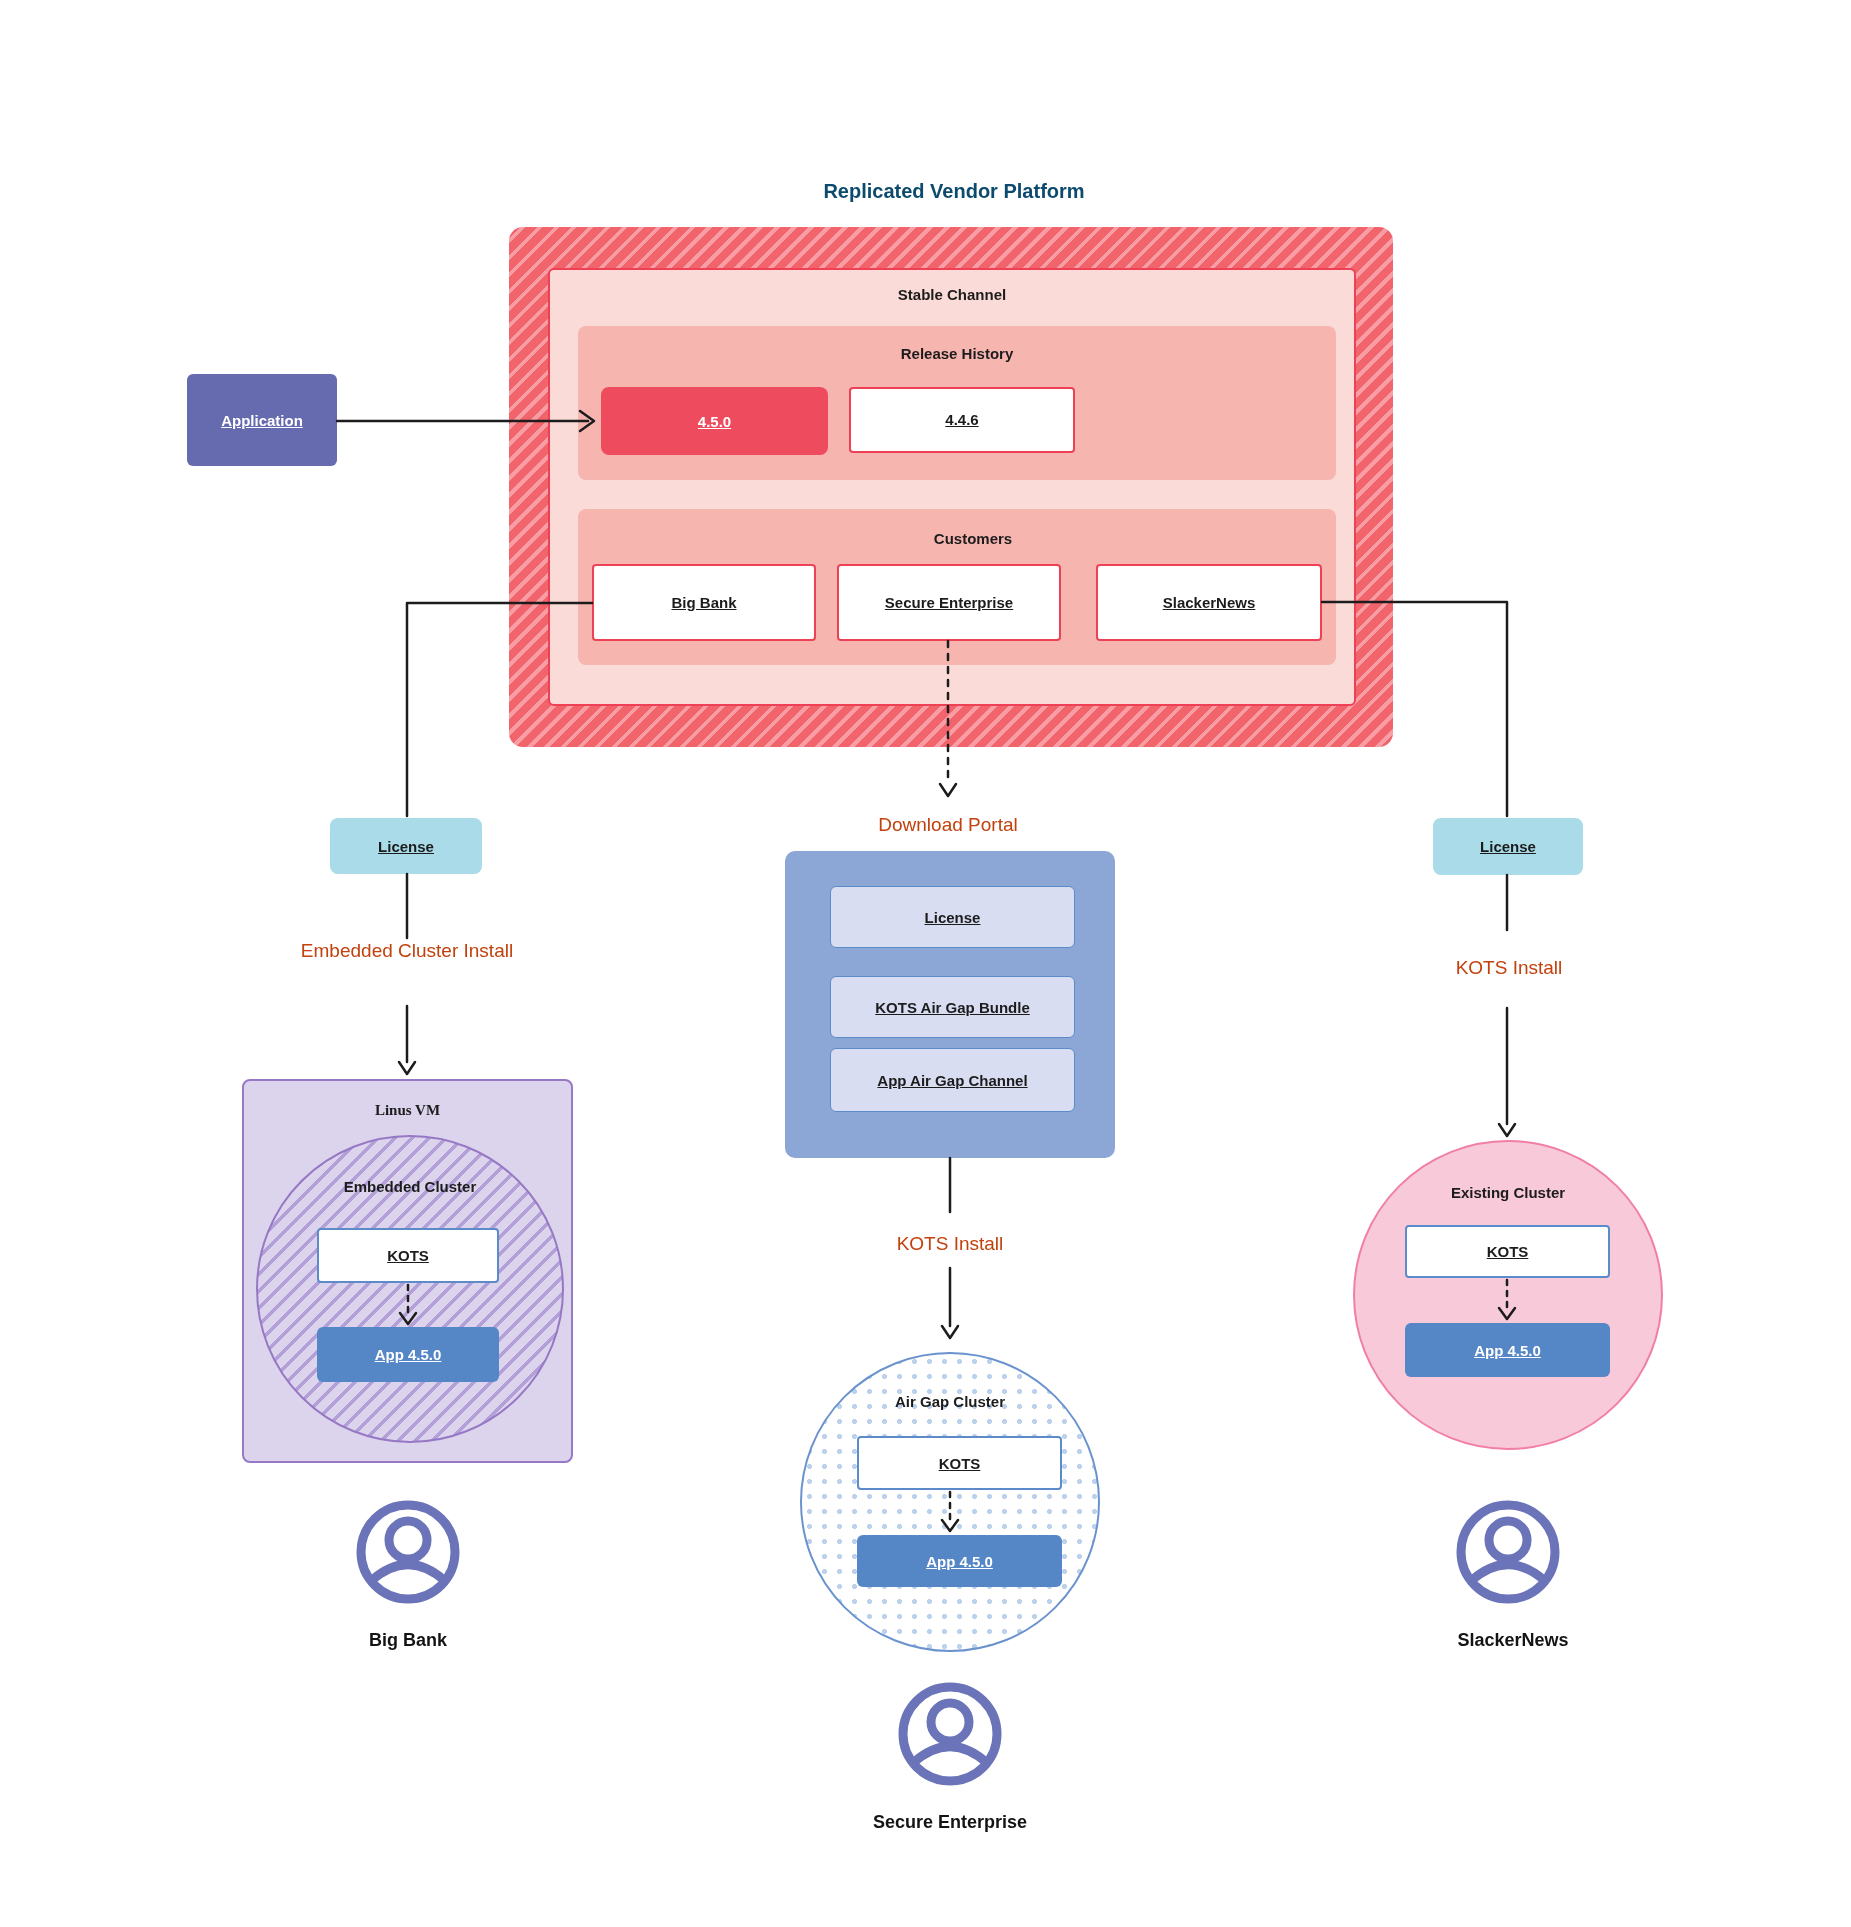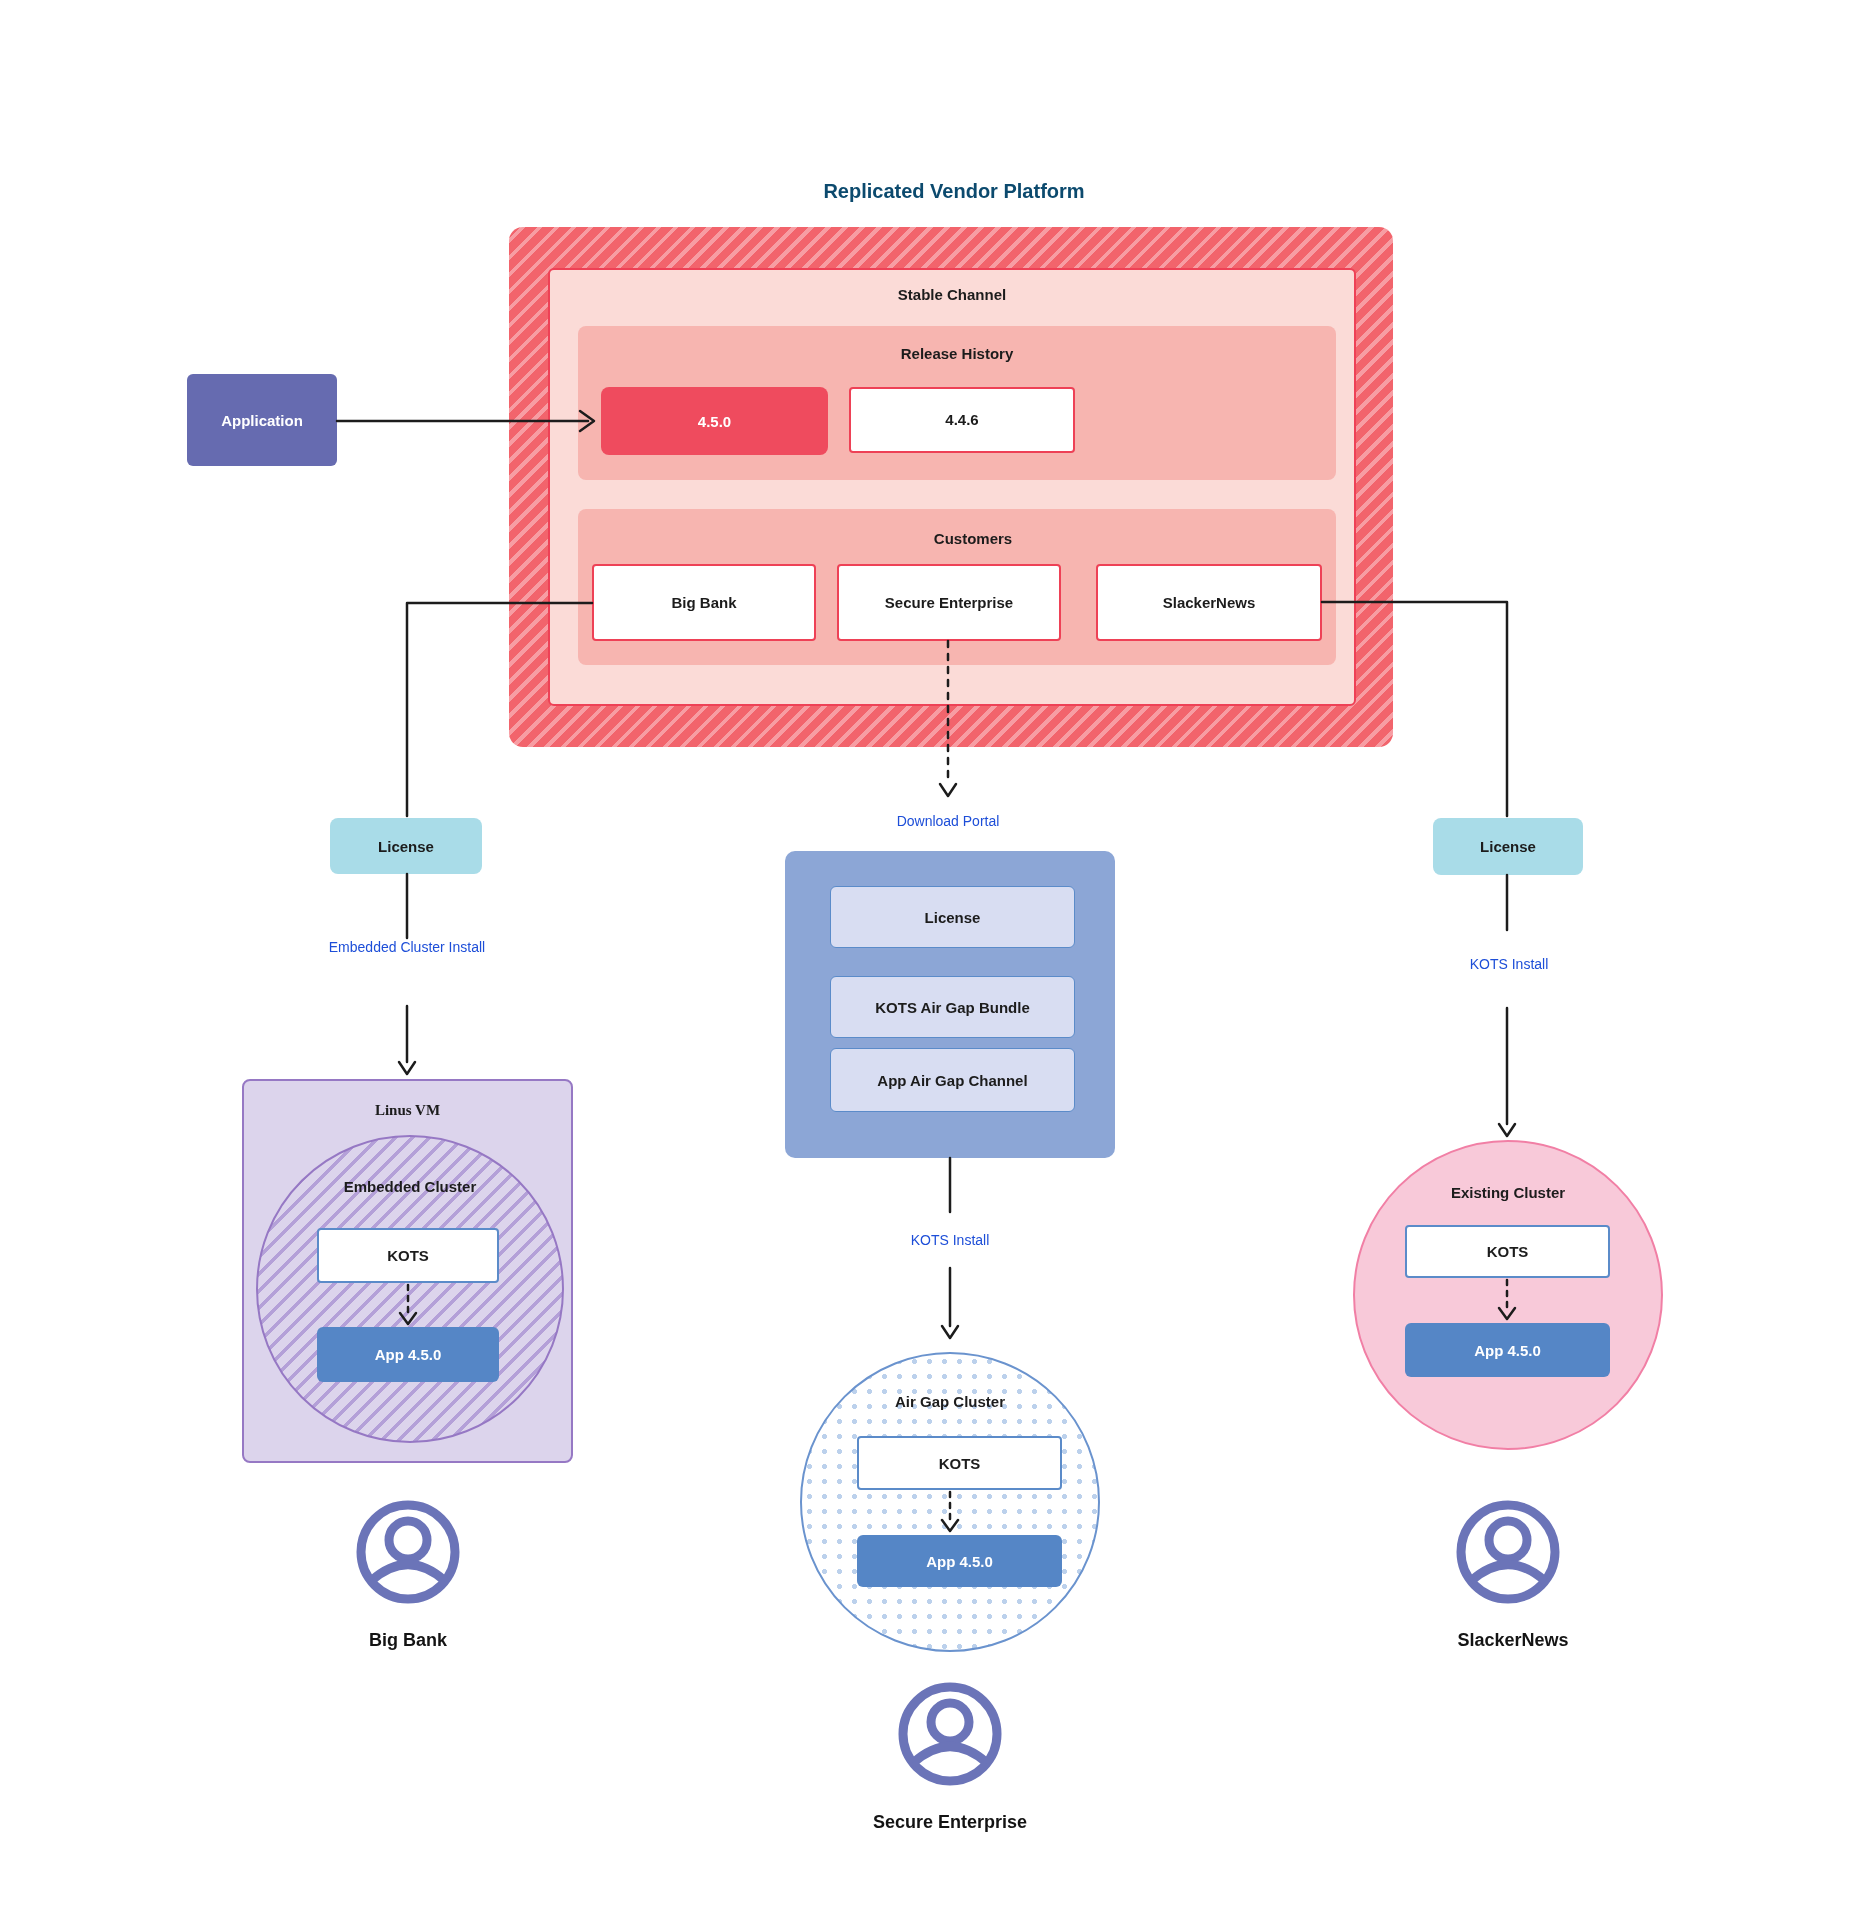--- a/index.html
+++ b/index.html
@@ -1,21 +1,21 @@
 <!DOCTYPE html>
 <html><head>
 <meta charset="utf-8">
 <style>
   html,body{margin:0;padding:0;background:#ffffff;}
   #page{position:relative;width:1851px;height:1927px;background:#ffffff;
         font-family:"Liberation Sans", sans-serif;color:#1c1c1c;overflow:hidden;}
   .abs{position:absolute;box-sizing:border-box;}
-  .cf{display:flex;align-items:center;justify-content:center;text-align:center;}
+  .cf{display:flex;align-items:center;justify-content:center;text-align:center;text-decoration:underline;}
   .lbl{font-size:15px;font-weight:600;color:#1c1c1c;text-align:center;}
-  .flow-lbl{font-size:14px;font-weight:500;color:#1d4ed8;text-align:center;line-height:1.35;}
+  .flow-lbl{font-size:19px;font-weight:500;color:#c2410c;text-align:center;line-height:1.35;}
   .title{font-size:20px;font-weight:600;text-align:center;color:#0c4a6e;}
   .hatch-red{
      background:repeating-linear-gradient(135deg,#f2646c 0px,#f2646c 8px,#f79da3 8px,#f79da3 12px);
      border-radius:14px;}
   .stable{background:#fbdbd7;border:2.5px solid #ee4156;border-radius:6px;}
   .section-pink{background:#f7b5b0;border-radius:8px;}
   .rel-current{background:#ef4b5e;border-radius:8px;color:#ffffff;font-size:15px;font-weight:600;}
   .white-red{background:#ffffff;border:2px solid #ee4156;border-radius:4px;font-size:15px;font-weight:600;line-height:1.3;}
   .app-purple{background:#666bb0;border-radius:6px;color:#ffffff;font-size:15px;font-weight:600;}
   .license{background:#a9dce8;border-radius:8px;font-size:15px;font-weight:600;}

